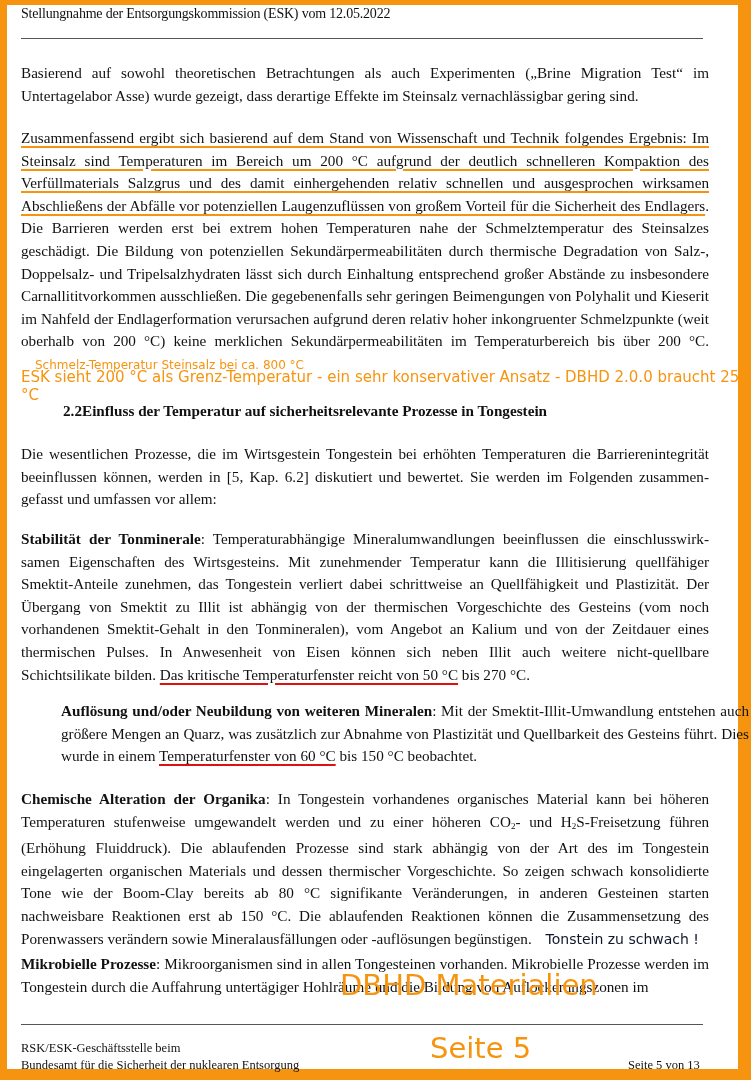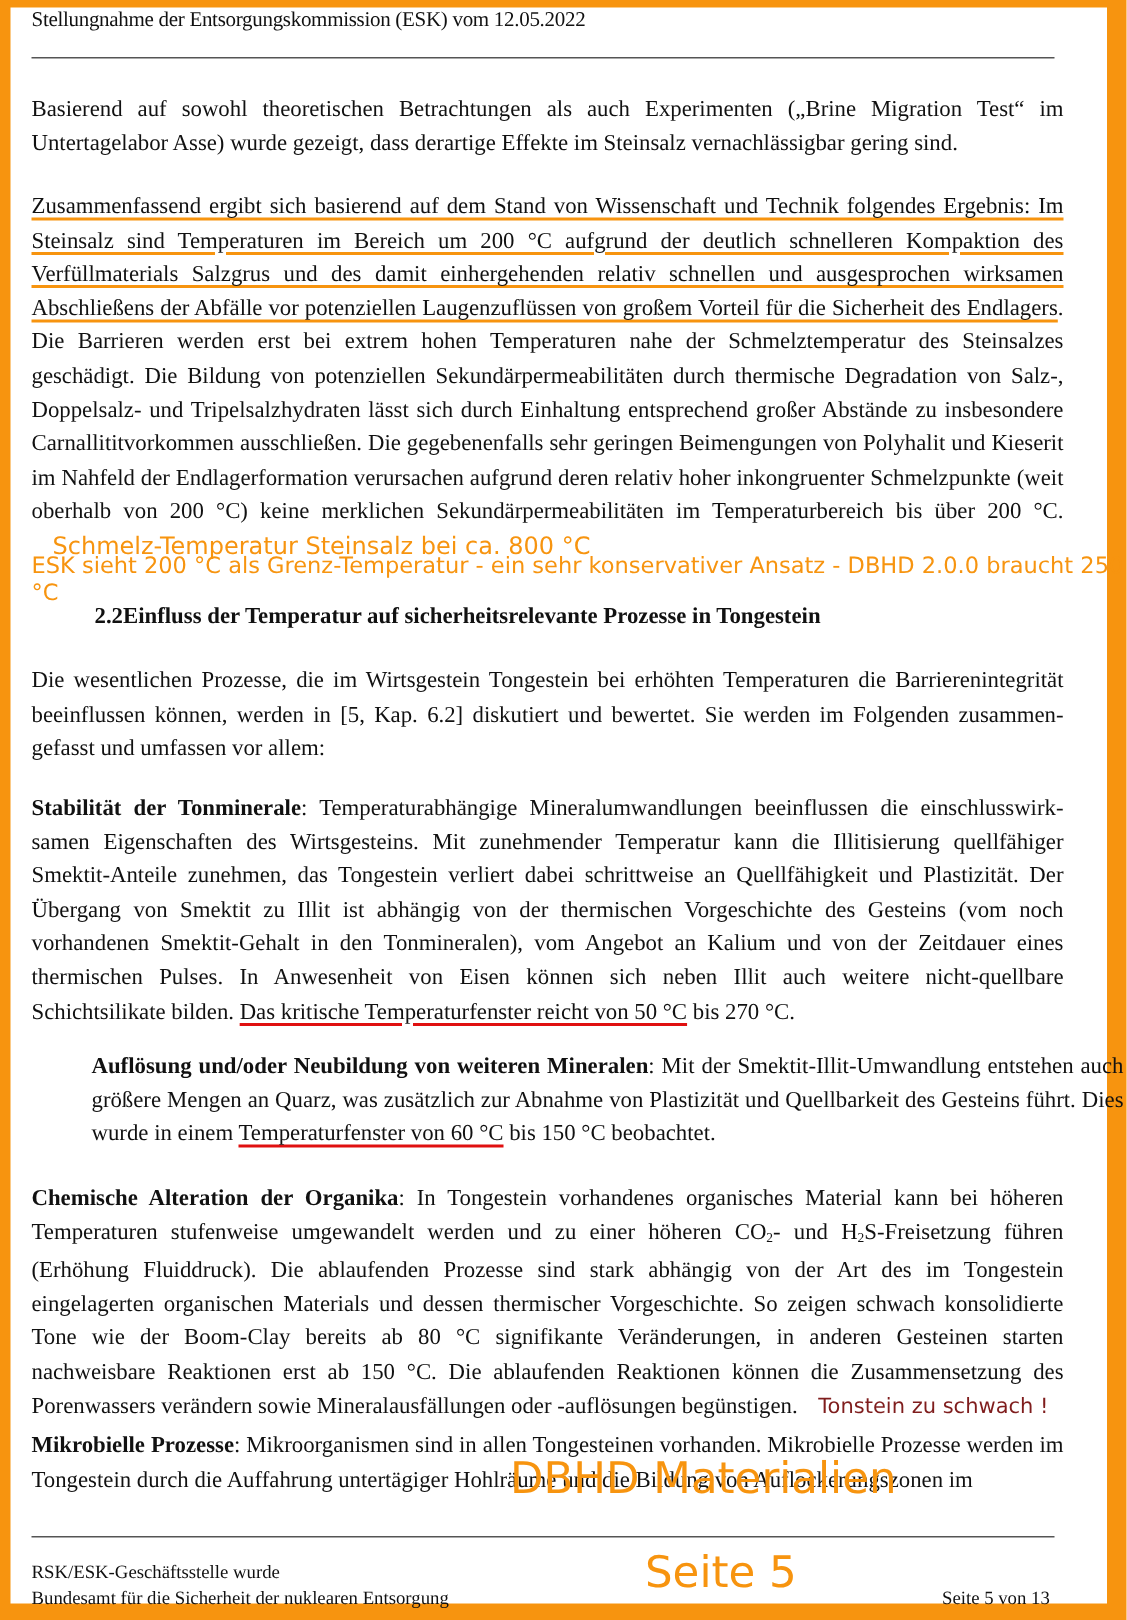--- a/index.html
+++ b/index.html
@@ -27,21 +27,21 @@
 <div class="doc">
   <div class="hdr">Stellungnahme der Entsorgungskommission (ESK) vom 12.05.2022</div>
   <div class="hr" style="top:38px;"></div>
 
   <div class="para" style="top:62px;">
     <p>Basierend auf sowohl theoretischen Betrachtungen als auch Experimenten („Brine Migration Test“ im Untertagelabor Asse) wurde gezeigt, dass derartige Effekte im Steinsalz vernachlässigbar gering sind.</p>
   </div>
 
   <div class="para" style="top:127px;">
     <p><span class="ul-o">Zusammenfassend ergibt sich basierend auf dem Stand von Wissenschaft und Technik folgendes Ergebnis: Im Steinsalz sind Temperaturen im Bereich um 200 °C aufgrund der deutlich schnelleren Kompaktion des Verfüllmaterials Salzgrus und des damit einhergehenden relativ schnellen und ausgesprochen wirksamen Abschließens der Abfälle vor potenziellen Laugenzuflüssen von großem Vorteil für die Sicherheit des Endlagers</span><span>. Die Barrieren werden erst bei extrem hohen Temperaturen nahe der Schmelztemperatur des Steinsalzes geschädigt. Die Bildung von potenziellen Sekundärpermeabilitäten durch thermische Degradation von Salz-, Doppelsalz- und Tripelsalzhydraten lässt sich durch Einhaltung entsprechend großer Abstände zu insbesondere Carnallititvorkommen ausschließen. Die gegebenenfalls sehr geringen Beimengungen von Polyhalit und Kieserit im Nahfeld der Endlagerformation verursachen aufgrund deren relativ hoher inkongruenter Schmelzpunkte (weit oberhalb von 200 °C) keine merklichen Sekundärpermeabilitäten im Temperaturbereich bis über 200 °C.</span>
-    <span class="note" style="font-size:16px; margin-left:14px;margin-top:36px;">Schmelz-Temperatur Steinsalz bei ca. 800 °C</span></p>
+    <span class="note" style="font-size:12px; margin-left:14px;margin-top:36px;">Schmelz-Temperatur Steinsalz bei ca. 800 °C</span></p>
   </div>
 
   <div class="note" style="position:absolute; left:21px; top:368px; font-size:15px;">ESK sieht 200 °C als Grenz-Temperatur - ein sehr konservativer Ansatz - DBHD 2.0.0 braucht 250 °C</div>
 
   <div class="h2">
     <span class="num">2.2</span><span>Einfluss der Temperatur auf sicherheitsrelevante Prozesse in Tongestein</span>
   </div>
 
   <div class="para" style="top:443px;">
     <p>Die wesentlichen Prozesse, die im Wirtsgestein Tongestein bei erhöhten Temperaturen die Barrierenintegrität beeinflussen können, werden in [5, Kap. 6.2] diskutiert und bewertet. Sie werden im Folgenden zusammen-gefasst und umfassen vor allem:</p>
@@ -50,29 +50,29 @@
   <div class="para" style="top:528px;">
     <p><span class="b">Stabilität der Tonminerale</span><span>: Temperaturabhängige Mineralumwandlungen beeinflussen die einschlusswirk-samen Eigenschaften des Wirtsgesteins. Mit zunehmender Temperatur kann die Illitisierung quellfähiger Smektit-Anteile zunehmen, das Tongestein verliert dabei schrittweise an Quellfähigkeit und Plastizität. Der Übergang von Smektit zu Illit ist abhängig von der thermischen Vorgeschichte des Gesteins (vom noch vorhandenen Smektit-Gehalt in den Tonmineralen), vom Angebot an Kalium und von der Zeitdauer eines thermischen Pulses. In Anwesenheit von Eisen können sich neben Illit auch weitere nicht-quellbare Schichtsilikate bilden. </span><span class="ul-r">Das kritische Temperaturfenster reicht von 50 °C</span><span> bis 270 °C.</span></p>
   </div>
 
   <div class="para" style="top:700px;margin-left:40px;">
     <p><span class="b">Auflösung und/oder Neubildung von weiteren Mineralen</span><span>: Mit der Smektit-Illit-Umwandlung entstehen auch größere Mengen an Quarz, was zusätzlich zur Abnahme von Plastizität und Quellbarkeit des Gesteins führt. Dies wurde in einem </span><span class="ul-r">Temperaturfenster von 60 °C</span><span> bis 150 °C beobachtet.</span></p>
   </div>
 
   <div class="para" style="top:788px;">
     <p><span class="b">Chemische Alteration der Organika</span><span>: In Tongestein vorhandenes organisches Material kann bei höheren Temperaturen stufenweise umgewandelt werden und zu einer höheren CO</span><span class="sub">2</span><span>- und H</span><span class="sub">2</span><span>S-Freisetzung führen (Erhöhung Fluiddruck). Die ablaufenden Prozesse sind stark abhängig von der Art des im Tongestein eingelagerten organischen Materials und dessen thermischer Vorgeschichte. So zeigen schwach konsolidierte Tone wie der Boom-Clay bereits ab 80 °C signifikante Veränderungen, in anderen Gesteinen starten nachweisbare Reaktionen erst ab 150 °C. Die ablaufenden Reaktionen können die Zusammensetzung des Porenwassers verändern sowie Mineralausfällungen oder -auflösungen begünstigen.</span>
-    <span class="note" style="color:#7f1d1d; font-size:14px; margin-left:10px;">Tonstein zu schwach !</span></p>
+    <span class="note" style="color:#0f172a; font-size:14px; margin-left:10px;">Tonstein zu schwach !</span></p>
   </div>
 
   <div class="para" style="top:953px;">
     <p><span class="b">Mikrobielle Prozesse</span><span>: Mikroorganismen sind in allen Tongesteinen vorhanden. Mikrobielle Prozesse werden im Tongestein durch die Auffahrung untertägiger Hohlräume und die Bildung von Auflockerungszonen im</span></p>
   </div>
 
   <div class="note" style="position:absolute; left:340px; top:968px; font-size:29px; line-height:34px;">DBHD Materialien</div>
   <div class="hr" style="top:1024px;"></div>
   <div class="note" style="position:absolute; left:430px; top:1031px; font-size:29px; line-height:34px;">Seite 5</div>
 
   <div class="footer" style="top:1040px;">
-    <div>RSK/ESK-Geschäftsstelle wurde</div>
+    <div>RSK/ESK-Geschäftsstelle beim</div>
     <div>Bundesamt für die Sicherheit der nuklearen Entsorgung</div>
   </div>
   <div class="footer" style="top:1057px; left:628px;">Seite 5 von 13</div>
 </div>
 
 </body></html>

